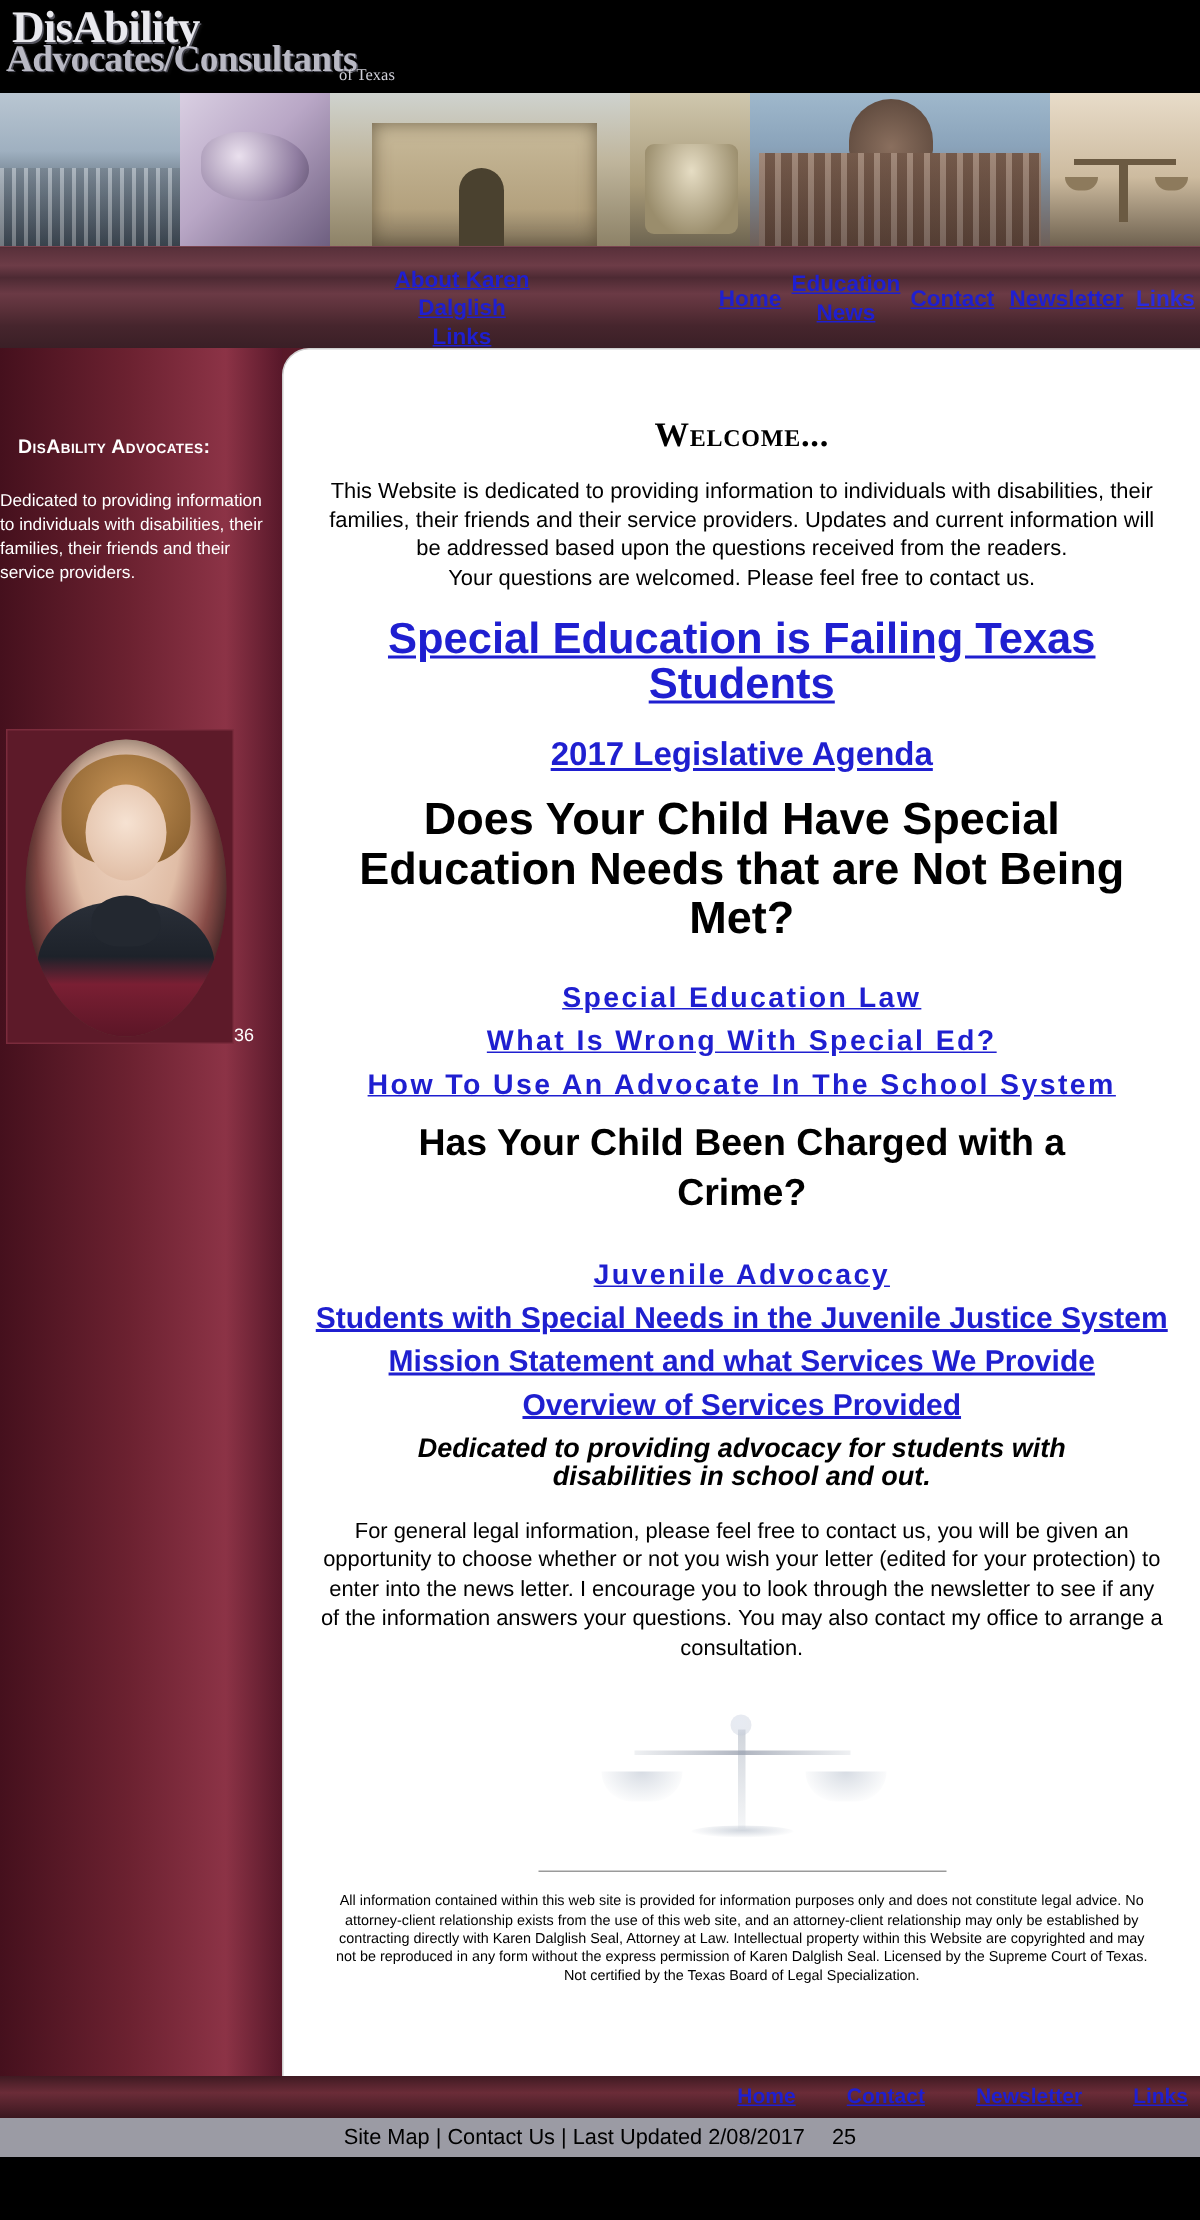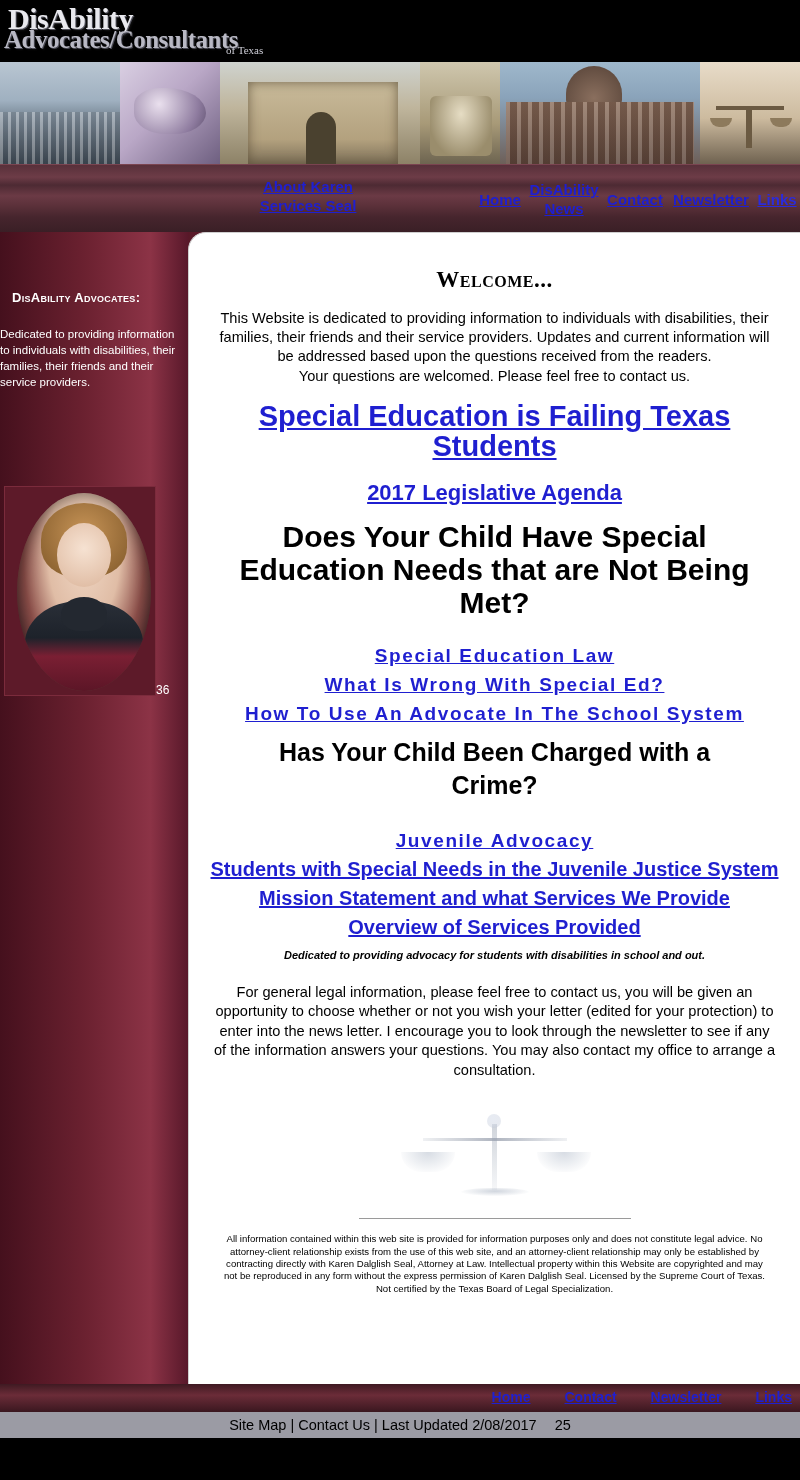--- a/index.html
+++ b/index.html
@@ -202,21 +202,21 @@
 
   
   .content {
     position: absolute; left: 188px; top: 0; width: 612px; height: 1152px;
     background: #ffffff;
     border-top-left-radius: 18px;
     border-left: 1px solid #cfcfcf;
     border-top: 1px solid #cfcfcf;
     overflow: hidden;
   }
-  .c-inner { padding: 34px 14px 0 14px; text-align: center; color: #000; }
+  .c-inner { padding: 44px 14px 0 14px; text-align: center; color: #000; }
 
   .welcome {
     font-family: "Liberation Serif", serif;
     font-size: 23px; font-weight: bold;
     font-variant: small-caps;
     letter-spacing: .5px;
     margin: 0 0 16px 0;
     color: #000;
   }
   .para {
@@ -246,21 +246,21 @@
     display: block; font-size: 19px; font-weight: bold; line-height: 29px;
     letter-spacing: 1.6px;
     color: #1f1fd0; text-decoration: underline;
   }
   .link-pl {
     display: block; font-size: 20px; font-weight: bold; line-height: 29px;
     color: #1f1fd0; text-decoration: underline;
   }
   .link-pl.tight { line-height: 29px; }
   .tagline {
-    font-size: 11px; font-weight: bold; font-style: italic;
+    font-size: 18px; font-weight: bold; font-style: italic;
     line-height: 19px; margin: 4px 34px 18px 34px; text-align: center;
   }
   .para3 {
     font-size: 14.6px; line-height: 19.5px; margin: 0 10px 0 10px;
   }
 
   .scales {
     position: relative; width: 260px; height: 104px; margin: 22px auto 0 auto;
   }
   .scales .beam {
@@ -349,25 +349,25 @@
     <div class="banner-cell b6">
       <div class="scale-bar"></div>
       <div class="stand"></div>
       <div class="pan-l"></div>
       <div class="pan-r"></div>
     </div>
   </div>
 
   <div class="navbar">
     <div class="nav-left">
-      <a href="#">About Karen Services Seal</a>
+      <a href="#">About Karen Dalglish Links</a>
     </div>
     <div class="nav-right">
       <a class="ni-home" href="#">Home</a>
-      <a class="ni-edu" href="#">DisAbility News</a>
+      <a class="ni-edu" href="#">Education News</a>
       <a class="ni-contact" href="#">Contact</a>
       <a class="ni-news" href="#">Newsletter</a>
       <a class="ni-links" href="#">Links</a>
     </div>
   </div>
 
   <div class="body-wrap">
 
     <div class="sidebar">
       <div class="side-title">DisAbility Advocates:</div>

